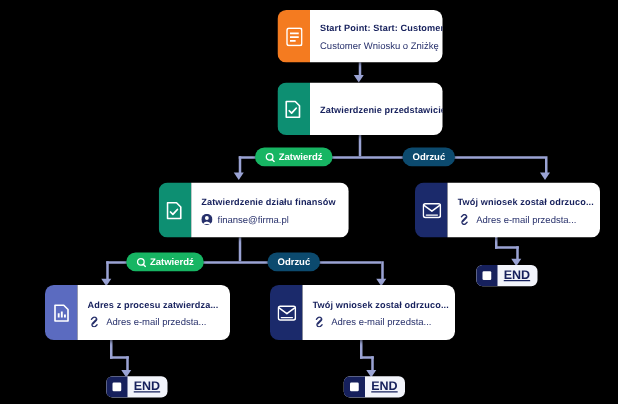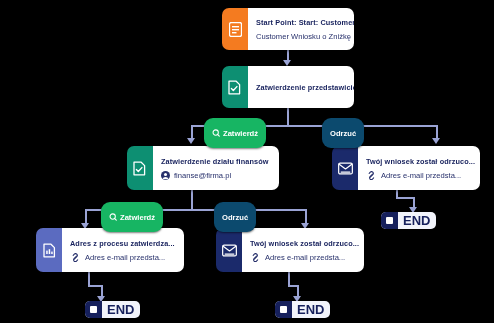--- a/index.html
+++ b/index.html
@@ -28,34 +28,34 @@
              font-size:7.6px;color:#27306b;white-space:nowrap;overflow:hidden;}
   .node .sub .txt{overflow:hidden;text-overflow:ellipsis;}
 
   .pane-orange{background:#f47b20;}
   .pane-teal{background:#0d8f72;}
   .pane-navy{background:#1b2a6b;}
   .pane-indigo{background:#5b6bc0;}
 
   
   .pill{position:absolute;display:flex;align-items:center;gap:3px;
-        height:30px;padding:0 8px;border-radius:9px;
+        height:15px;padding:0 8px;border-radius:9px;
         font-size:7.6px;font-weight:bold;color:#fff;white-space:nowrap;
         box-shadow:0 1px 2px rgba(0,0,0,.5);}
   .pill.approve{background:#17b563;}
   .pill.reject{background:#0c4a6e;}
 
   
   .endnode{position:absolute;display:flex;align-items:center;
            background:#f2f4fb;border-radius:5px;overflow:hidden;
            box-shadow:0 1px 2px rgba(0,0,0,.5);}
   .endnode .sq{width:17px;height:17px;background:#16205c;
                display:flex;align-items:center;justify-content:center;flex:none;}
   .endnode .sq i{display:block;width:7px;height:7px;background:#fff;border-radius:1px;}
-  .endnode .lbl{font-size:13px;font-weight:bold;color:#16205c;padding:0 6px 0 5px;}
+  .endnode .lbl{font-size:10px;font-weight:bold;color:#16205c;padding:0 6px 0 5px;text-decoration:underline;}
 
   svg{display:block;}
 </style>
 </head>
 <body>
 
 <div id="canvas">
 
   <div class="wire v" style="left:287px;top:50px;height:12px;"></div>
   <div class="arrow" style="left:283px;top:60px;"></div>

